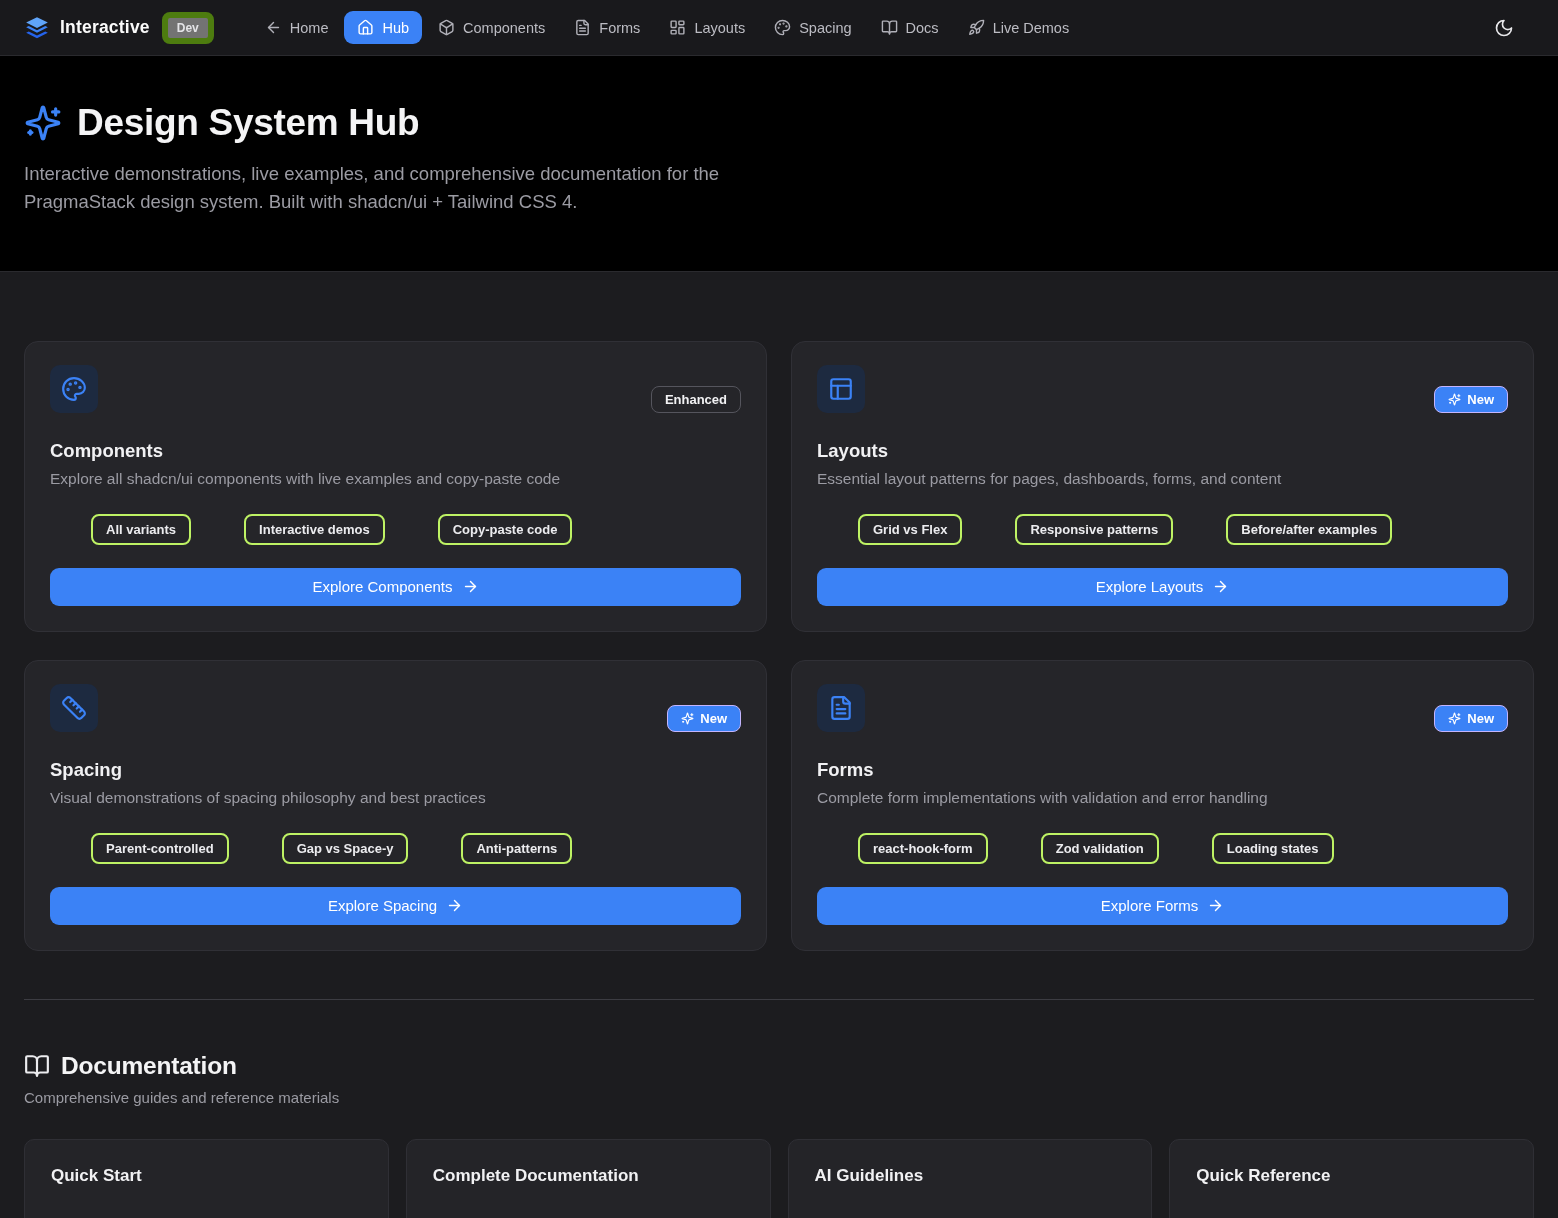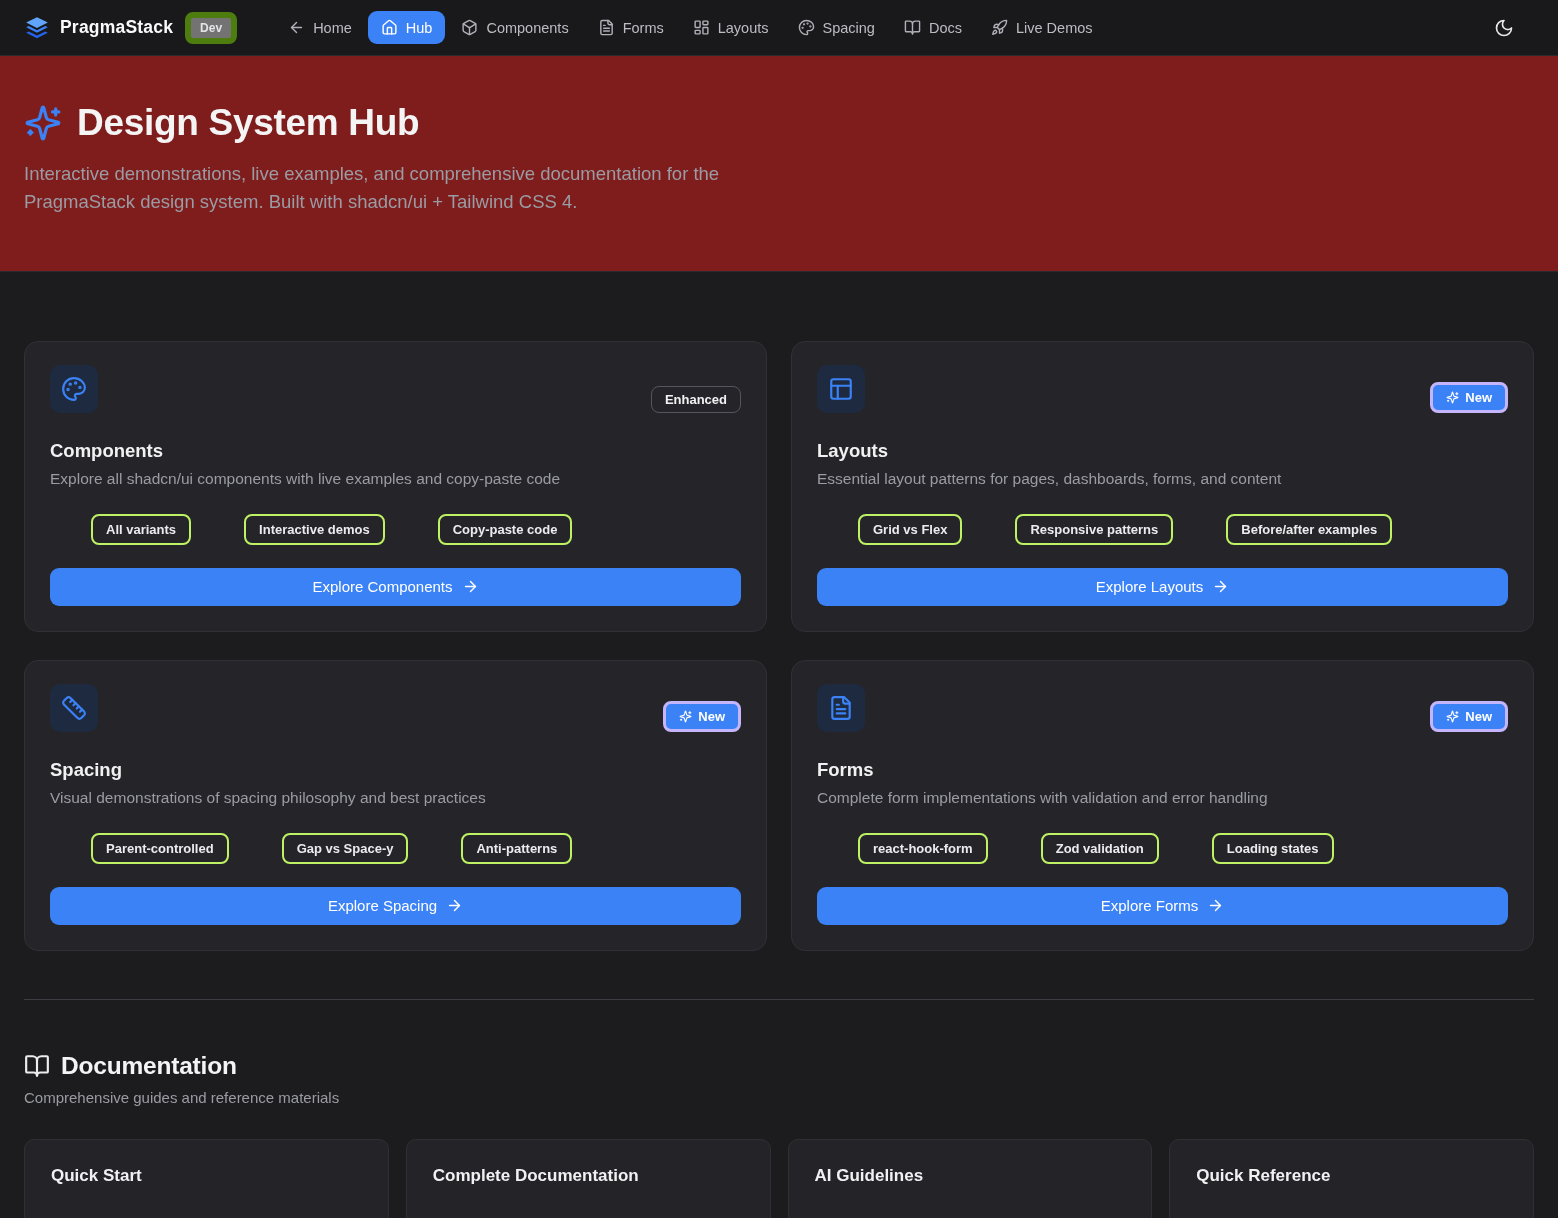--- a/index.html
+++ b/index.html
@@ -32,21 +32,21 @@
   }
   .nav-item .ic { font-size:17px; color:#b0b0b8; }
   .nav-item.active { background:#3b82f6; color:#ffffff; }
   .nav-item.active .ic { color:#ffffff; }
   .theme-toggle {
     margin-left:auto; background:none; border:none; cursor:pointer;
     color:#e7e7ea; font-size:20px; display:flex; padding:8px;
   }
 
   
-  .hero { background:#7f1d1d; border-bottom:1px solid #2a2a2e; padding:46px 24px 54px; }
+  .hero { background:#000000; border-bottom:1px solid #2a2a2e; padding:46px 24px 54px; }
   .hero-title-row { display:flex; align-items:center; gap:15px; }
   .hero-spark { font-size:38px; color:#3b82f6; }
   .hero-title { font-size:37px; font-weight:700; color:#f4f4f5; letter-spacing:-.3px; }
   .hero-sub { margin-top:16px; max-width:745px; font-size:18.5px; line-height:1.54; color:#9b9ba3; }
 
   
   .main { padding:0 24px; }
   .section-head h2 {
     display:flex; align-items:center; gap:11px;
     font-size:24.5px; font-weight:700; color:#f4f4f5; letter-spacing:-.2px;
@@ -65,21 +65,21 @@
   .icon-tile {
     width:48px; height:48px; border-radius:10px; background:#1d2a40;
     display:flex; align-items:center; justify-content:center;
   }
   .icon-tile .ic { font-size:26px; color:#3b82f6; }
   .badge {
     display:inline-flex; align-items:center; gap:6px;
     font-size:13px; font-weight:700; border-radius:8px; padding:5px 13px; white-space:nowrap;
   }
   .badge-outline { color:#f1f1f3; border:1px solid #55555d; background:transparent; }
-  .badge-new { color:#ffffff; background:#3b82f6; border:3px solid #c4b5fd; }
+  .badge-new { color:#ffffff; background:#3b82f6; border:1px solid #c4b5fd; }
   .badge .ic { font-size:13px; }
   .card-title { margin-top:27px; font-size:18.5px; font-weight:700; color:#f1f1f3; }
   .card-desc { margin-top:8px; font-size:15.5px; color:#9b9ba3; }
   .tag-row { margin-top:26px; display:flex; gap:12px; flex-wrap:wrap; }
   .tag {
     font-size:13px; font-weight:700; color:#ececef;
     border:2px solid #bef264; border-radius:8px; padding:6px 13px; white-space:nowrap;margin-left:41px;
   }
   .cta {
     margin-top:23px; width:100%; height:38px; border:none; border-radius:9px;
@@ -104,21 +104,21 @@
 
 <header class="navbar">
   <div class="brand">
     <span class="ic brand-logo">
         <svg viewBox="0 0 24 24">
           <path fill="#60a5fa" d="M12 2 2 7l10 5 10-5z"></path>
           <path fill="#3b82f6" d="m4.4 10.2-2.4 1.2 10 5 10-5-2.4-1.2-7.6 3.8z"></path>
           <path fill="#2563eb" d="m4.4 15.2-2.4 1.2 10 5 10-5-2.4-1.2-7.6 3.8z"></path>
         </svg>
       </span>
-    <span class="brand-name">PragmaStack</span>
+    <span class="brand-name">Interactive</span>
   </div>
   <span class="env-badge">Dev</span>
 
   <nav class="nav-links">
     <button class="nav-item">
       <span class="ic">
           <svg viewBox="0 0 24 24" fill="none" stroke="currentColor" stroke-width="2" stroke-linecap="round" stroke-linejoin="round">
             <path d="M19 12H5"></path>
             <path d="m12 19-7-7 7-7"></path>
           </svg>

